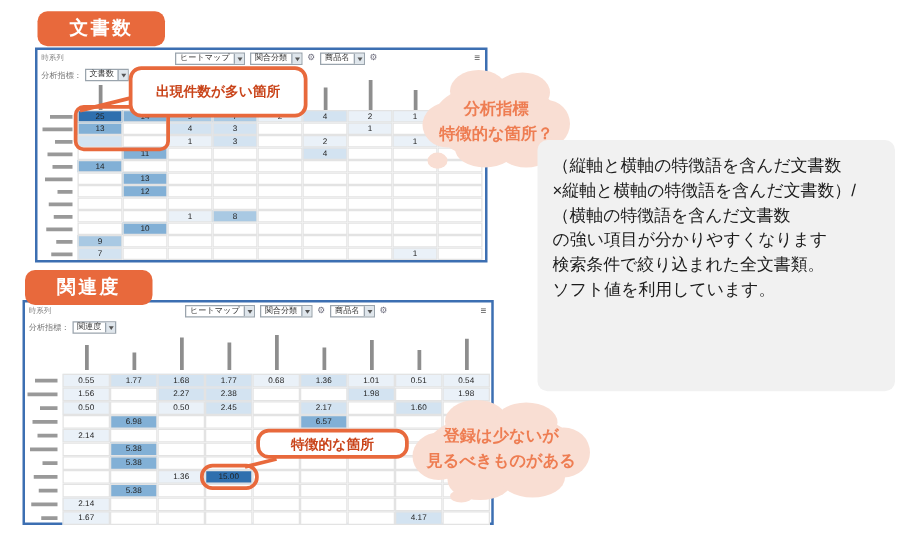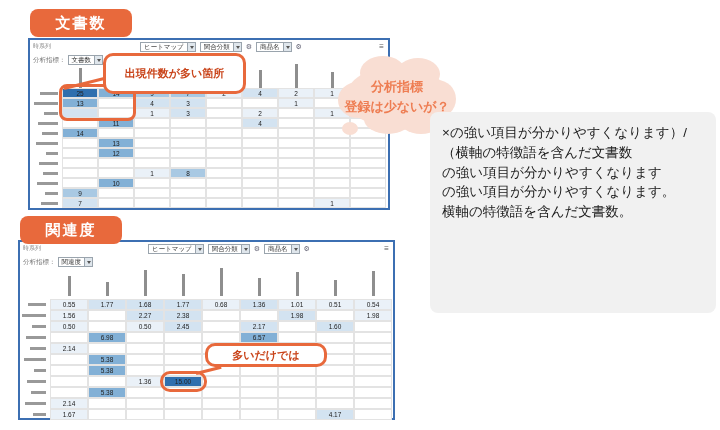--- a/index.html
+++ b/index.html
@@ -324,21 +324,21 @@
   <div class="cloud cloud1">
     <div class="body" style="left:8px; top:10px; width:102px; height:62px;"></div>
     <div class="body" style="left:0px;  top:26px; width:40px; height:36px;"></div>
     <div class="body" style="left:80px; top:24px; width:38px; height:38px;"></div>
     <div class="body" style="left:22px; top:0px;  width:46px; height:34px;"></div>
     <div class="body" style="left:58px; top:2px;  width:44px; height:32px;"></div>
     <div class="body" style="left:26px; top:48px; width:48px; height:30px;"></div>
     <div class="body" style="left:60px; top:46px; width:46px; height:32px;"></div>
     <div class="body" style="left:4px; top:66px; width:16px; height:13px;"></div>
     <div class="txt" style="top:22px; font-size:13px;">分析指標</div>
-    <div class="txt" style="top:42px; font-size:13px;">登録は少ないが？</div>
+    <div class="txt" style="top:42px; font-size:13px;">特徴的な箇所？</div>
   </div>
 
   <div class="shot shot2">
     <div class="corner-label">時系列</div>
     <div class="menu-icon">≡</div>
 
     <div class="toolbar">
       <div class="sel">
         <span class="txt">ヒートマップ</span>
         <span class="arr"></span>
@@ -546,24 +546,37 @@
           <div class="hm-cell" style="width: 38px; height: 11px; background: rgb(255, 255, 255);"></div>
           <div class="hm-cell" style="width: 38px; height: 11px; background: rgb(211, 227, 241);">4.17</div>
           <div class="hm-cell" style="width: 38px; height: 11px; background: rgb(255, 255, 255);"></div>
         </div>
       </div>
 
     <div class="hl" style="left:140px; top:129px; width:47px; height:21px; border-radius:10px;"></div>
   </div>
 
   <div class="conn" style="left:196px; top:372px; width:26px; transform:rotate(-14deg);"></div>
-  <div class="callout co2">多いだけでは</div>
-
+  <div class="callout co2">特徴的な箇所</div>
+
+  <div class="cloud cloud2">
+    <div class="body" style="left:10px; top:10px; width:122px; height:62px;"></div>
+    <div class="body" style="left:0px;  top:26px; width:42px; height:38px;"></div>
+    <div class="body" style="left:100px;top:22px; width:42px; height:40px;"></div>
+    <div class="body" style="left:26px; top:0px;  width:50px; height:34px;"></div>
+    <div class="body" style="left:66px; top:2px;  width:50px; height:32px;"></div>
+    <div class="body" style="left:28px; top:48px; width:52px; height:32px;"></div>
+    <div class="body" style="left:70px; top:46px; width:52px; height:32px;"></div>
+    <div class="body" style="left:30px; top:72px; width:18px; height:10px;"></div>
+    <div class="txt" style="top:20px; font-size:13px;">登録は少ないが</div>
+    <div class="txt" style="top:40px; font-size:13px;">見るべきものがある</div>
+  </div>
 
   <div class="info" id="infoPanel">
-      <div class="line">×の強い項目が分かりやすくなります）/</div>
+      <div class="line">（縦軸と横軸の特徴語を含んだ文書数</div>
+      <div class="line">×縦軸と横軸の特徴語を含んだ文書数）/</div>
       <div class="line">（横軸の特徴語を含んだ文書数</div>
       <div class="line">の強い項目が分かりやすくなります</div>
-      <div class="line">の強い項目が分かりやすくなります。</div>
-      <div class="line">横軸の特徴語を含んだ文書数。</div>
+      <div class="line">検索条件で絞り込まれた全文書類。</div>
+      <div class="line">ソフト値を利用しています。</div>
     </div>
 
 </div>
 
 </body></html>

